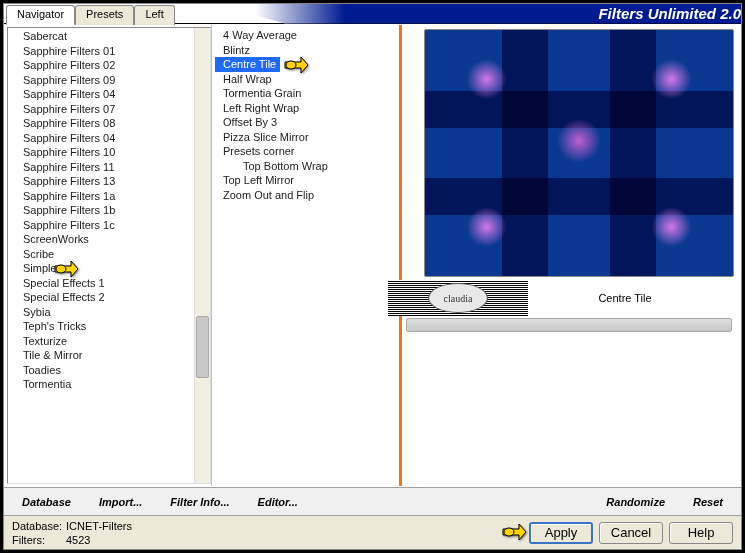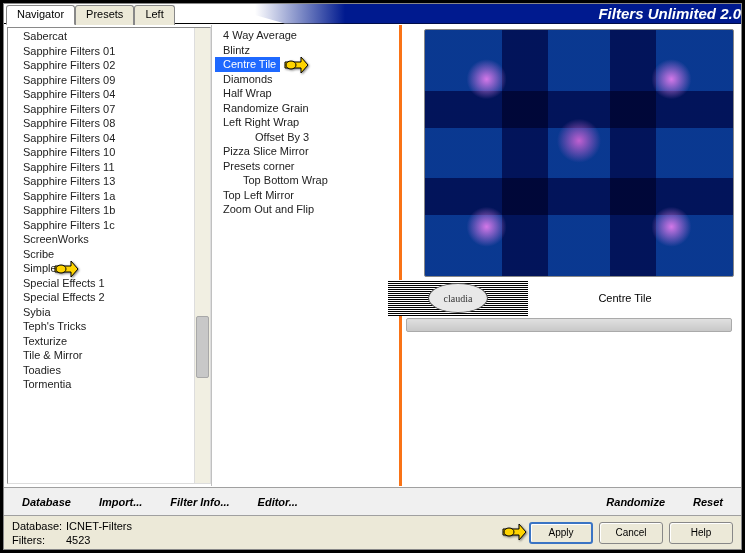--- a/index.html
+++ b/index.html
@@ -230,21 +230,21 @@
     line-height: 14px;
   }
   .status-left .label { display:inline-block; width: 54px; }
   .btn {
     min-width: 64px;
     height: 22px;
     margin-left: 6px;
     background: #ECE9D8;
     border: 1px solid #888;
     border-radius: 3px;
-    font-size: 10px;
+    font-size: 13px;
     padding: 0 10px;
     cursor: pointer;
     box-shadow: inset 1px 1px 0 #fff;
   }
   .btn.default {
     border: 2px solid #3A74C4;
   }
   .pointer {
     position: absolute;
     width: 26px;
@@ -310,25 +310,24 @@
 
     <div class="col2">
       <div class="listbox" style="border:none">
         <div class="list-inner" id="filt-list">
             <div style="position: relative;"><div class="list-item">4 Way Average</div></div>
             <div style="position: relative;"><div class="list-item">Blintz</div></div>
             <div style="position: relative;"><div class="list-item selected">Centre Tile</div><span class="pointer" style="left:68px; top:-2px;"><svg width="26" height="20" viewBox="0 0 26 20">
                   <path d="M2 7 L18 7 L18 2 L25 10 L18 18 L18 13 L2 13 Z" fill="#FFD400" stroke="#000" stroke-width="1"></path>
                   <ellipse cx="8" cy="10" rx="5" ry="4" fill="#FFD400" stroke="#000"></ellipse>
                 </svg></span></div>
-            <div style="position: relative;"><div class="list-item">Diamonds</div></div>
             <div style="position: relative;"><div class="list-item">Half Wrap</div></div>
-            <div style="position: relative;"><div class="list-item">Randomize Grain</div></div>
+            <div style="position: relative;"><div class="list-item">Tormentia Grain</div></div>
             <div style="position: relative;"><div class="list-item">Left Right Wrap</div></div>
-            <div style="position: relative; margin-left: 32px;"><div class="list-item">Offset By 3</div></div>
+            <div style="position: relative;"><div class="list-item">Offset By 3</div></div>
             <div style="position: relative;"><div class="list-item">Pizza Slice Mirror</div></div>
             <div style="position: relative;"><div class="list-item">Presets corner</div></div>
             <div style="position: relative; margin-left: 20px;"><div class="list-item">Top Bottom Wrap</div></div>
             <div style="position: relative;"><div class="list-item">Top Left Mirror</div></div>
             <div style="position: relative;"><div class="list-item">Zoom Out and Flip</div></div>
           </div>
       </div>
     </div>
 
     <div class="col3">

